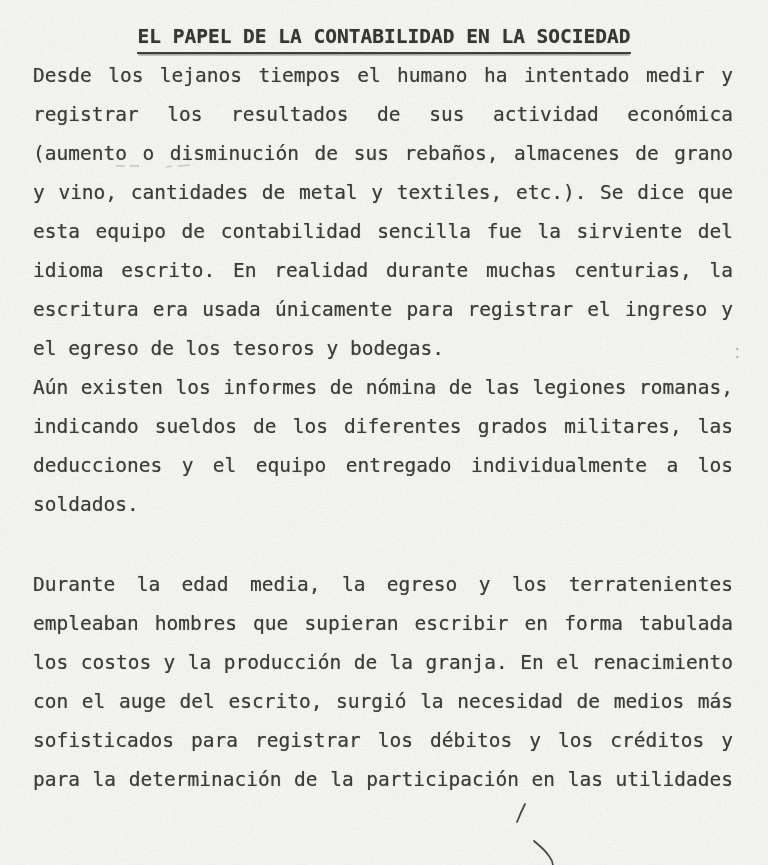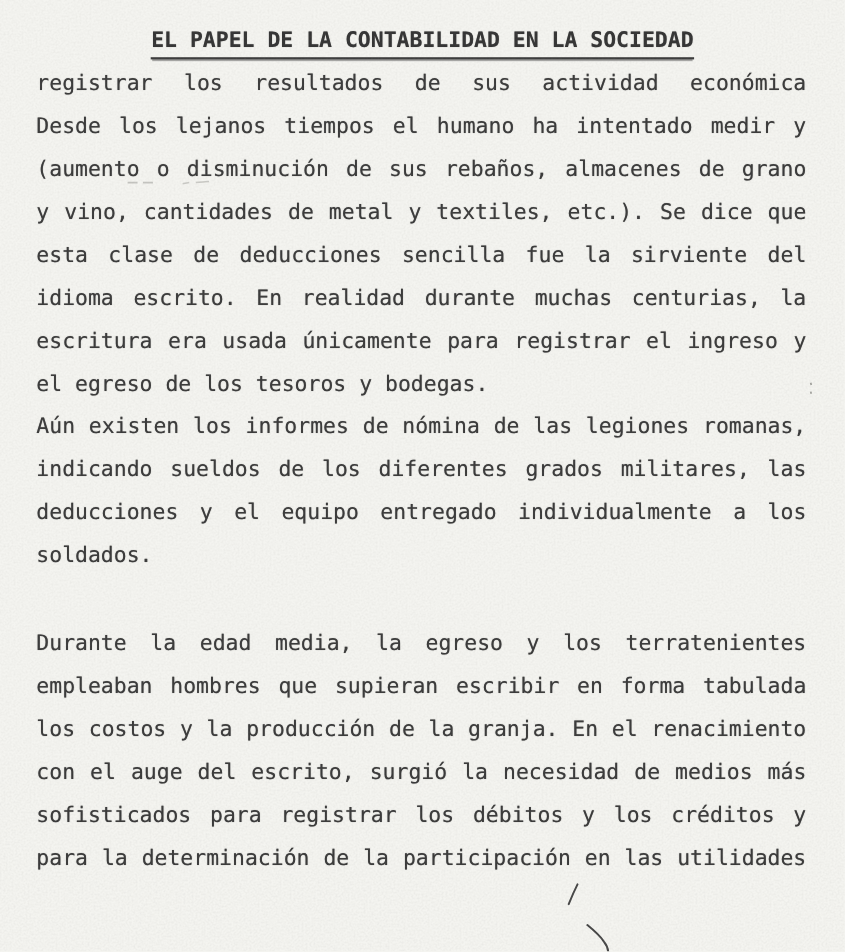--- a/index.html
+++ b/index.html
@@ -75,25 +75,25 @@
 </style>
 </head>
 <body>
 
 <div class="page">
 
   <h1 class="doc-title"><span class="underline">EL PAPEL DE LA CONTABILIDAD EN LA SOCIEDAD</span></h1>
 
   <div class="doc-body">
       <div class="paragraph">
+        <div class="line">Desde los lejanos tiempos el humano ha intentado medir y</div>
         <div class="line">registrar los resultados de sus actividad económica</div>
-        <div class="line">Desde los lejanos tiempos el humano ha intentado medir y</div>
         <div class="line">(aumento o disminución de sus rebaños, almacenes de grano</div>
         <div class="line">y vino, cantidades de metal y textiles, etc.). Se dice que</div>
-        <div class="line">esta clase de deducciones sencilla fue la sirviente del</div>
+        <div class="line">esta equipo de contabilidad sencilla fue la sirviente del</div>
         <div class="line">idioma escrito. En realidad durante muchas centurias, la</div>
         <div class="line">escritura era usada únicamente para registrar el ingreso y</div>
         <div class="line line-end">el egreso de los tesoros y bodegas.</div>
       </div>
       <div class="paragraph">
         <div class="line">Aún existen los informes de nómina de las legiones romanas,</div>
         <div class="line">indicando sueldos de los diferentes grados militares, las</div>
         <div class="line">deducciones y el equipo entregado individualmente a los</div>
         <div class="line line-end">soldados.</div>
       </div>

